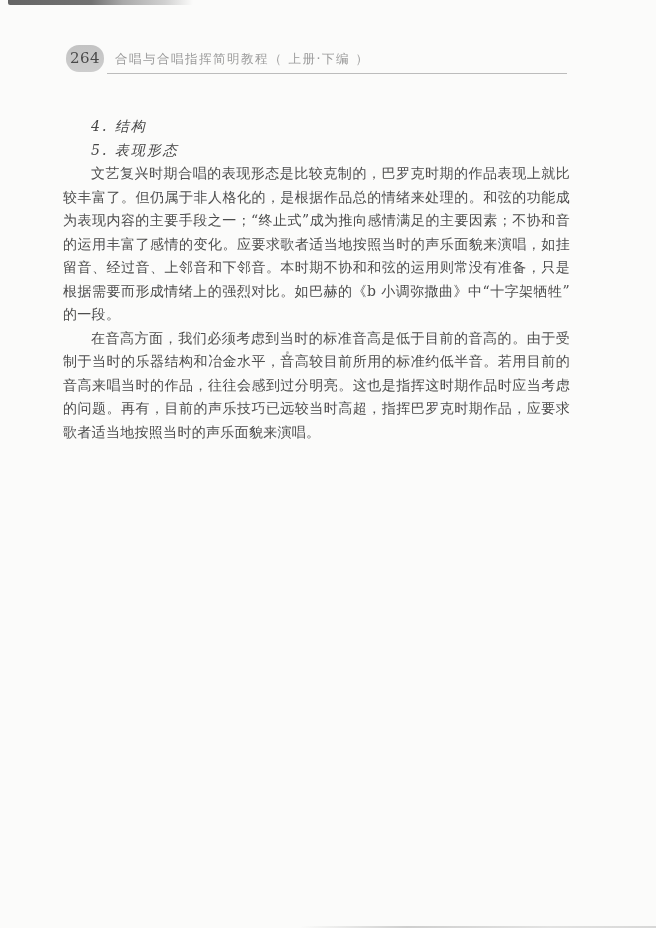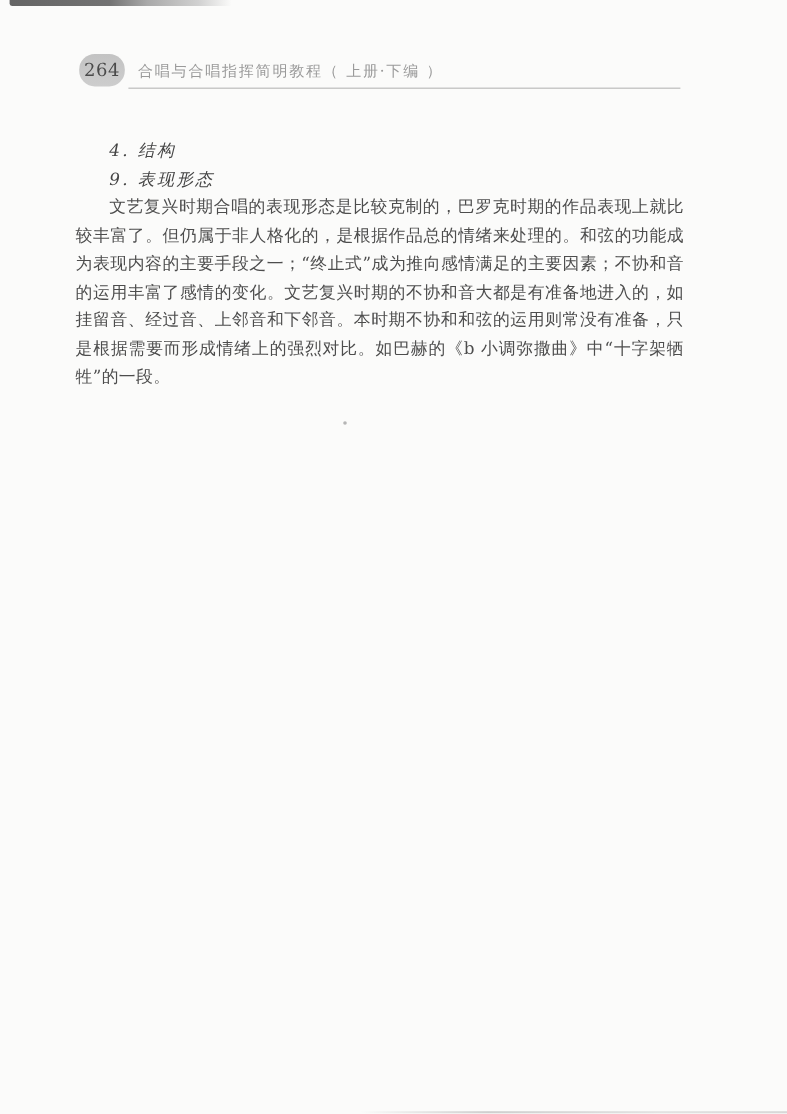--- a/index.html
+++ b/index.html
@@ -107,15 +107,16 @@
 <div class="scan-speckle"></div>
 
 <div class="page-header">
   <div class="page-number-badge">264</div>
   <div class="running-title">合唱与合唱指挥简明教程（ 上册·下编 ）</div>
   <div class="header-rule"></div>
 </div>
 
 <div class="text-body">
   <p class="heading">4. 结构</p>
-  <p class="heading">9. 表现形态</p>
-  <p>文艺复兴时期合唱的表现形态是比较克制的，巴罗克时期的作品表现上就比较丰富了。但仍属于非人格化的，是根据作品总的情绪来处理的。和弦的功能成为表现内容的主要手段之一；“终止式”成为推向感情满足的主要因素；不协和音的运用丰富了感情的变化。文艺复兴时期的不协和音大都是有准备地进入的，如挂留音、经过音、上邻音和下邻音。本时期不协和和弦的运用则常没有准备，只是根据需要而形成情绪上的强烈对比。如巴赫的《b 小调弥撒曲》中“十字架牺牲”的一段。</p>
+  <p class="heading">5. 表现形态</p>
+  <p>文艺复兴时期合唱的表现形态是比较克制的，巴罗克时期的作品表现上就比较丰富了。但仍属于非人格化的，是根据作品总的情绪来处理的。和弦的功能成为表现内容的主要手段之一；“终止式”成为推向感情满足的主要因素；不协和音的运用丰富了感情的变化。应要求歌者适当地按照当时的声乐面貌来演唱，如挂留音、经过音、上邻音和下邻音。本时期不协和和弦的运用则常没有准备，只是根据需要而形成情绪上的强烈对比。如巴赫的《b 小调弥撒曲》中“十字架牺牲”的一段。</p>
+  <p>在音高方面，我们必须考虑到当时的标准音高是低于目前的音高的。由于受制于当时的乐器结构和冶金水平，音高较目前所用的标准约低半音。若用目前的音高来唱当时的作品，往往会感到过分明亮。这也是指挥这时期作品时应当考虑的问题。再有，目前的声乐技巧已远较当时高超，指挥巴罗克时期作品，应要求歌者适当地按照当时的声乐面貌来演唱。</p>
 </div>
 
 </body></html>

